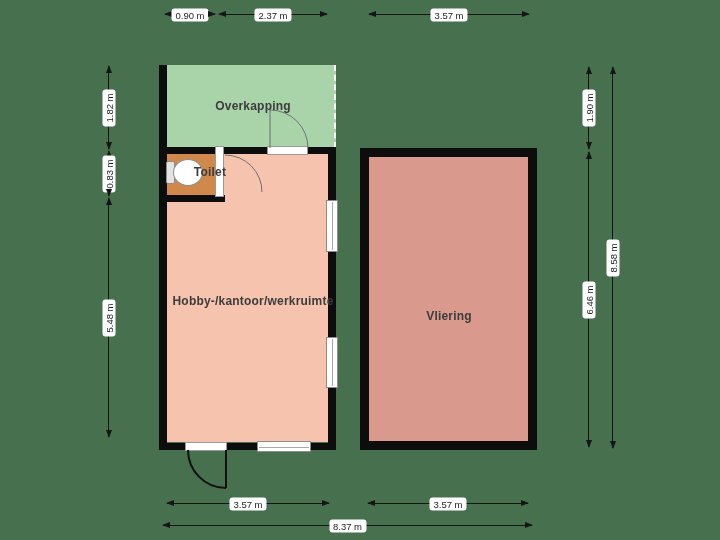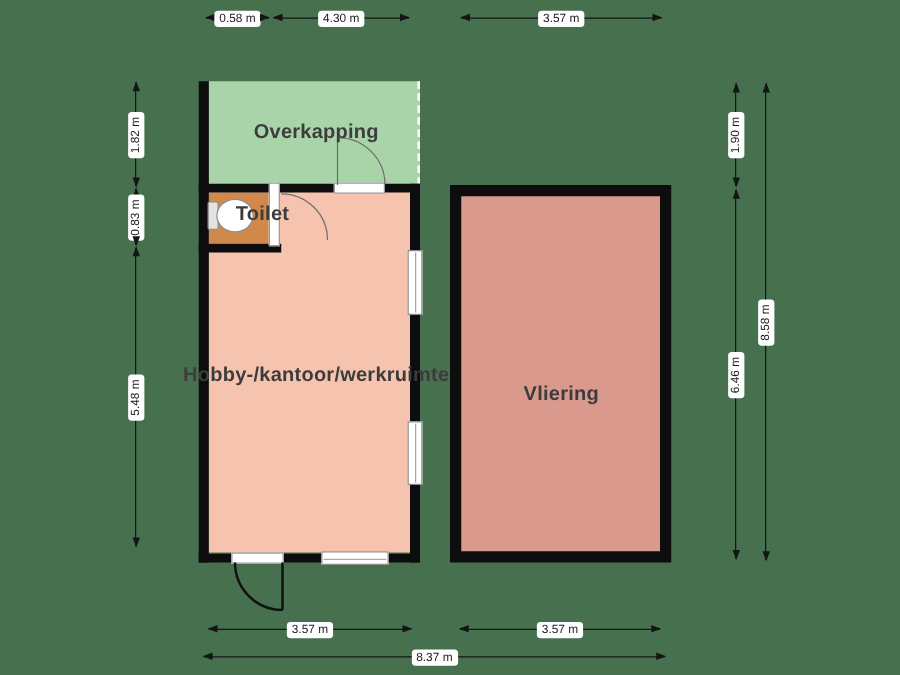--- a/index.html
+++ b/index.html
@@ -23,21 +23,21 @@
 
   
   .opening{background:#ffffff;border:1px solid #9a9a9a;}
   .window{background:#ffffff;border:1px solid #8d8d8d;}
   .window-v:after{content:"";position:absolute;left:50%;top:1px;bottom:1px;width:1px;background:#a8a8a8;}
   .window-h:after{content:"";position:absolute;top:50%;left:1px;right:1px;height:1px;background:#a8a8a8;}
 
   
   .room-label{
     position:absolute;transform:translate(-50%,-50%);
-    font-size:16px;font-weight:700;color:#3c3c3c;white-space:nowrap;
+    font-size:12px;font-weight:700;color:#3c3c3c;white-space:nowrap;
     letter-spacing:.2px;
   }
 
   
   .dim{position:absolute;}
   .dim-h{height:0;border-top:1px solid #151515;}
   .dim-h:before,.dim-h:after{content:"";position:absolute;top:-4px;width:0;height:0;
     border-top:3.5px solid transparent;border-bottom:3.5px solid transparent;}
   .dim-h:before{left:-1px;border-right:8px solid #151515;}
   .dim-h:after{right:-1px;border-left:8px solid #151515;}
@@ -101,24 +101,24 @@
 
   <div class="abs building-outline" style="left:360px;top:148px;width:177px;height:302px;"></div>
   <div class="abs room-vliering" style="left:369px;top:157px;width:159px;height:284px;"></div>
 
   <span class="room-label" style="left:253px;top:106px;">Overkapping</span>
   <span class="room-label" style="left:210px;top:172px;">Toilet</span>
   <span class="room-label" style="left:253px;top:301px;">Hobby-/kantoor/werkruimte</span>
   <span class="room-label" style="left:449px;top:316px;">Vliering</span>
 
   <div class="dim dim-h" style="left:165px;top:14px;width:50px;">
-    <span class="dim-label">0.58 m</span>
+    <span class="dim-label">0.90 m</span>
   </div>
   <div class="dim dim-h" style="left:219px;top:14px;width:108px;">
-    <span class="dim-label">4.30 m</span>
+    <span class="dim-label">2.37 m</span>
   </div>
   <div class="dim dim-h" style="left:369px;top:14px;width:160px;">
     <span class="dim-label">3.57 m</span>
   </div>
 
   <div class="dim dim-v" style="left:108px;top:66px;height:83px;">
     <span class="dim-label">1.82 m</span>
   </div>
   <div class="dim dim-v" style="left:108px;top:151px;height:45px;">
     <span class="dim-label">0.83 m</span>

